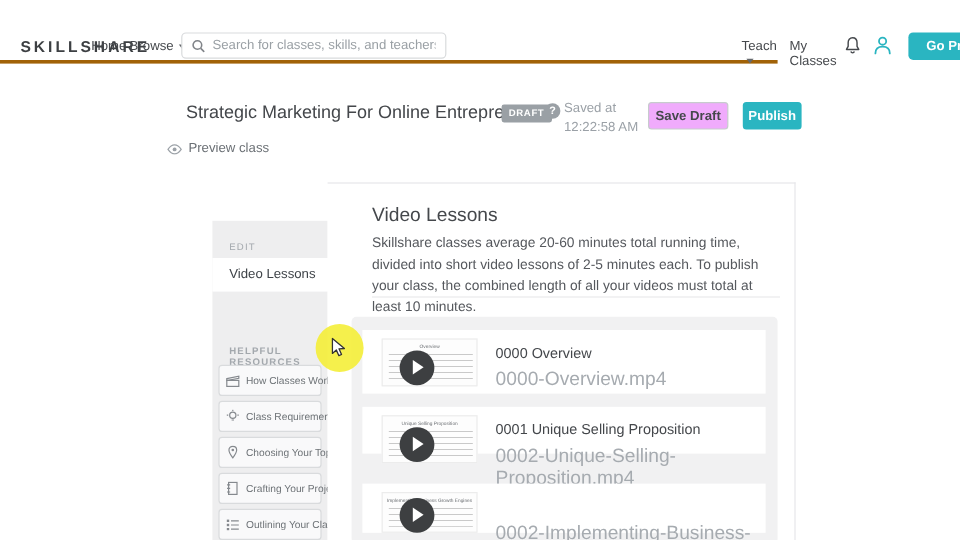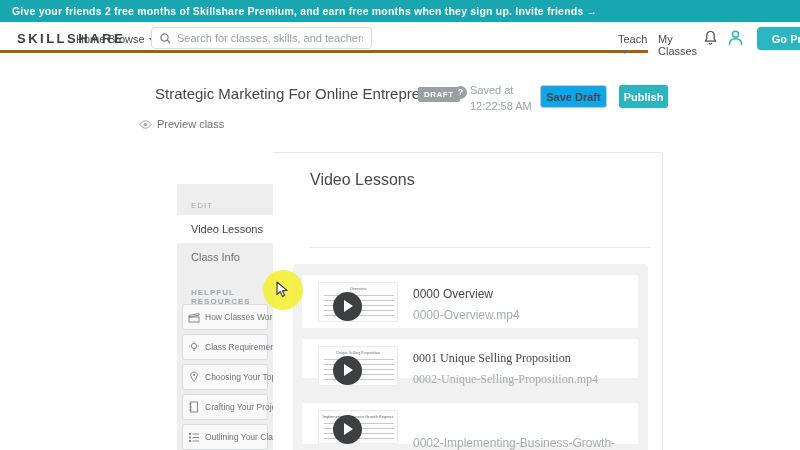--- a/index.html
+++ b/index.html
@@ -36,21 +36,21 @@
   .page-title { position:absolute; left:155px; top:85px; font-size:15px; color:#44474b; }
   .draft-badge { position:absolute; left:418px; top:87px; background:#9aa0a5; color:#fff;
                  font-size:8px; font-weight:bold; letter-spacing:.5px; padding:3px 6px;
                  border-radius:2px; }
   .help-icon { position:absolute; left:454px; top:86px; width:13px; height:13px;
                background:#9aa0a5; color:#fff; border-radius:50%; font-size:9px;
                font-weight:bold; text-align:center; line-height:13px; cursor:pointer; }
   .saved-text { position:absolute; left:470px; top:83px; width:68px; font-size:11px;
                 color:#9ba1a7; line-height:1.45; }
   .btn-save { position:absolute; left:540px; top:85px; width:67px; height:23px;
-              background:#0ea5e9; border:1px solid #c7cbce; border-radius:3px;
+              background:#f0abfc; border:1px solid #c7cbce; border-radius:3px;
               font-size:11px; font-weight:bold; color:#45484c; cursor:pointer;
               font-family:"Liberation Sans", sans-serif; }
   .btn-publish { position:absolute; left:619px; top:85px; width:49px; height:23px;
                  background:#2ab5c1; border:none; border-radius:3px; font-size:11px;
                  font-weight:bold; color:#fff; cursor:pointer;
                  font-family:"Liberation Sans", sans-serif; }
   .preview { position:absolute; left:139px; top:118px; display:flex; align-items:center;
              gap:5px; cursor:pointer; }
   .preview a { font-size:11px; color:#6b7075; }
 
@@ -82,37 +82,34 @@
   .thumb-title { font-size:4px; color:#6a6e72; text-align:center; margin-top:3px;
                  white-space:nowrap; overflow:hidden; }
   .thumb-lines { position:absolute; left:5px; top:12px; width:70px; height:24px;
                  background:repeating-linear-gradient(#c9c9c9 0 1px, transparent 1px 5px); }
   .play-btn { position:absolute; left:31px; top:17px; width:29px; height:29px; background:#3d3f41;
               border-radius:50%; cursor:pointer; }
   .play-btn::after { content:""; position:absolute; left:11px; top:8px; width:0; height:0;
                      border-top:6px solid transparent; border-bottom:6px solid transparent;
                      border-left:9px solid #fff; }
   .video-title { position:absolute; left:111px; top:12px; font-size:12px; color:#44474b; }
-  .video-file { position:absolute; left:111px; top:33px; font-size:12px; color:#a6abb0; }
+  .video-file { position:absolute; left:111px; top:33px; font-size:16px; color:#a6abb0; }
 
   
   .cursor-highlight { position:absolute; left:263px; top:270px; width:40px; height:40px;
                       background:#f5ef3d; border-radius:50%; opacity:.92; z-index:30; }
   .cursor-highlight svg { position:absolute; left:13px; top:11px; }
 
   svg { display:block; }
 </style>
 </head>
 <body>
 
 <div class="screen">
 
-  <div class="banner">
-    <span>Give your friends 2 free months of Skillshare Premium, and earn free months when they sign up. Invite friends →</span>
-  </div>
 
   <div class="nav">
     <div class="logo">SKILLSHARE</div>
     <div class="nav-link" style="left:76px;">Home</div>
     <div class="nav-link" style="left:108px;">
       <span>Browse</span><span class="caret"></span>
     </div>
     <div class="searchbox">
       <svg width="11" height="11" viewBox="0 0 11 11">
         <circle cx="4.5" cy="4.5" r="3.6" fill="none" stroke="#808489" stroke-width="1.3"></circle>
@@ -150,21 +147,20 @@
     <svg width="13" height="9" viewBox="0 0 13 9">
       <path d="M1 4.5 C3 1.5 5 0.8 6.5 0.8 C8 0.8 10 1.5 12 4.5 C10 7.5 8 8.2 6.5 8.2 C5 8.2 3 7.5 1 4.5 Z" fill="none" stroke="#9ba1a7" stroke-width="1"></path>
       <circle cx="6.5" cy="4.5" r="1.6" fill="#9ba1a7"></circle>
     </svg>
     <a>Preview class</a>
   </div>
 
   <div class="sidebar">
     <div class="side-label" style="top:17px;">EDIT</div>
     <div class="side-item active" style="top:31px;">Video Lessons</div>
-    <div class="side-item" style="top:59px;">Class Info</div>
     <div class="side-label" style="top:104px;font-weight:bold;">HELPFUL RESOURCES</div>
 
     <div class="res-btn" style="top:120px;">
       <span class="res-icon">
         <svg width="12" height="11" viewBox="0 0 12 11">
           <path d="M1 3.5 L11 1.5 L11 3.2 L1 5.2 Z" fill="none" stroke="#85898e" stroke-width="1"></path>
           <rect x="1" y="5" width="10" height="5" fill="none" stroke="#85898e" stroke-width="1"></rect>
         </svg>
       </span>
       <span class="lbl">How Classes Work</span>
@@ -226,35 +222,36 @@
           <path d="M4 2.5 L5 0.8 L7 0.8 L8 2.5" fill="none" stroke="#85898e" stroke-width="1"></path>
           <circle cx="6" cy="5.7" r="1.8" fill="none" stroke="#85898e" stroke-width="1"></circle>
         </svg>
       </span>
       <span class="lbl">Filming Your Class</span>
     </div>
   </div>
 
   <div class="panel">
     <div class="main-heading">Video Lessons</div>
+    <div class="main-desc">Skillshare classes average 20-60 minutes total running time, divided into short video lessons of 2-5 minutes each. To publish your class, the combined length of all your videos must total at least 10 minutes.</div>
     <div class="divider"></div>
 
     <div class="video-list">
 
       <div class="video-row" style="top:11px; height:53px;padding-left:20px;">
         <div class="thumb">
           <div class="thumb-title">Overview</div>
           <div class="thumb-lines"></div>
         </div>
         <div class="play-btn"></div>
         <div class="video-title">0000 Overview</div>
         <div class="video-file">0000-Overview.mp4</div>
       </div>
 
-      <div class="video-row" style="top:75px; height:39px;font-family:Liberation Serif, serif;">
+      <div class="video-row" style="top:75px; height:39px;">
         <div class="thumb">
           <div class="thumb-title">Unique Selling Proposition</div>
           <div class="thumb-lines"></div>
         </div>
         <div class="play-btn"></div>
         <div class="video-title">0001 Unique Selling Proposition</div>
         <div class="video-file">0002-Unique-Selling-Proposition.mp4</div>
       </div>
 
       <div class="video-row" style="top:139px; height:41px;">

